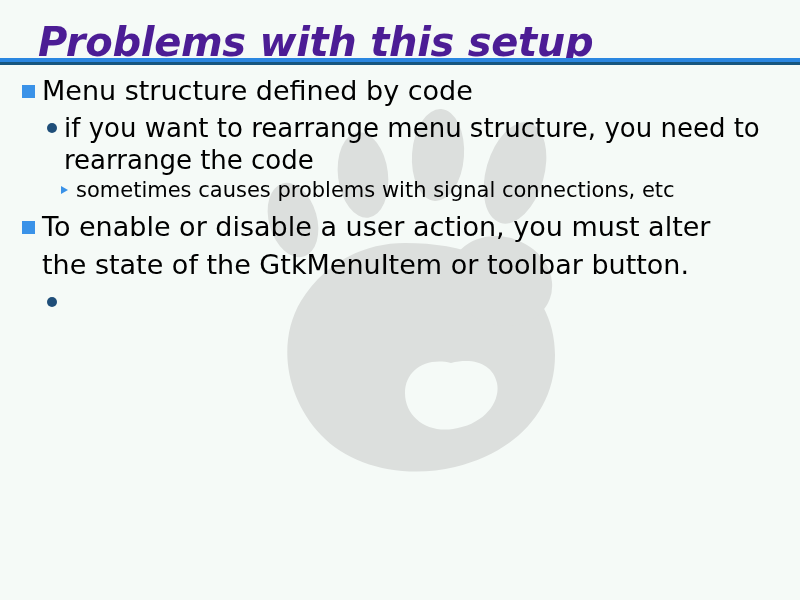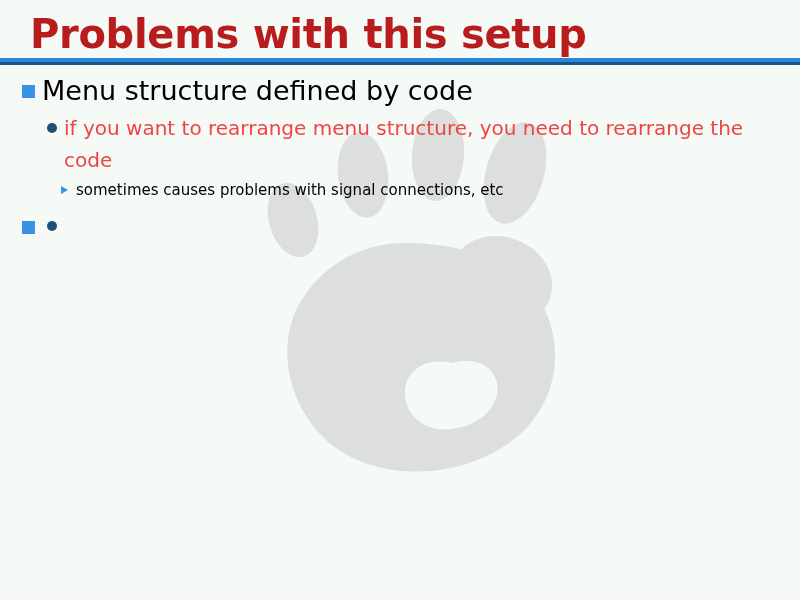--- a/index.html
+++ b/index.html
@@ -40,29 +40,30 @@
 
   
   #title-block {
     position: absolute;
     left: 0;
     top: 0;
     width: 800px;
     z-index: 2;
   }
   #slide-title {
-    margin: 4px;
+    margin: 12px;
     padding: 6px 0 0 26px;
     font-family: "DejaVu Sans", sans-serif;
     font-weight: bold;
     font-size: 40px;
     line-height: 48px;
-    color: #b91c1c;
+    color: #4c1d95;
     letter-spacing: -0.3px;
     white-space: nowrap;
+    font-style: italic;
   }
   #title-rule {
     position: absolute;
     left: 0;
     top: 58px;
     width: 800px;
     height: 7px;
   }
   #title-rule .rule-top {
     height: 4px;
@@ -102,40 +103,40 @@
     top: 13px;
     width: 13px;
     height: 13px;
     background: #3a92e8;
   }
 
   
   .lvl2 {
     padding-left: 64px;
     margin: 0 0 2px 0;
-    font-size: 20px;
+    font-size: 26px;
     line-height: 32px;
-    color: #ef4444;
+    color: #000000;
     max-width: 700px;
   }
   .lvl2 .marker {
     position: absolute;
     left: 47px;
     top: 11px;
     width: 10px;
     height: 10px;
     border-radius: 50%;
     background: #1f4e79;
   }
 
   
   .lvl3 {
     padding-left: 76px;
     margin: 0 0 2px 0;
-    font-size: 15px;
+    font-size: 21px;
     line-height: 24px;
     color: #000;
     max-width: 700px;
   }
   .lvl3 .marker {
     position: absolute;
     left: 61px;
     top: 8px;
     width: 0;
     height: 0;
@@ -203,20 +204,21 @@
 
     <div class="bullet-row lvl3">
       <span class="marker"></span>
       <span>sometimes causes problems with signal connections, etc</span>
     </div>
 
     <div class="spacer-sm"></div>
 
     <div class="bullet-row lvl1">
       <span class="marker"></span>
+      <span>To enable or disable a user action, you must alter the state of the GtkMenuItem or toolbar button.</span>
     </div>
 
     <div class="bullet-row lvl2">
       <span class="marker"></span>
     </div>
 
     <div class="spacer-sm"></div>
 
 
   </div>

